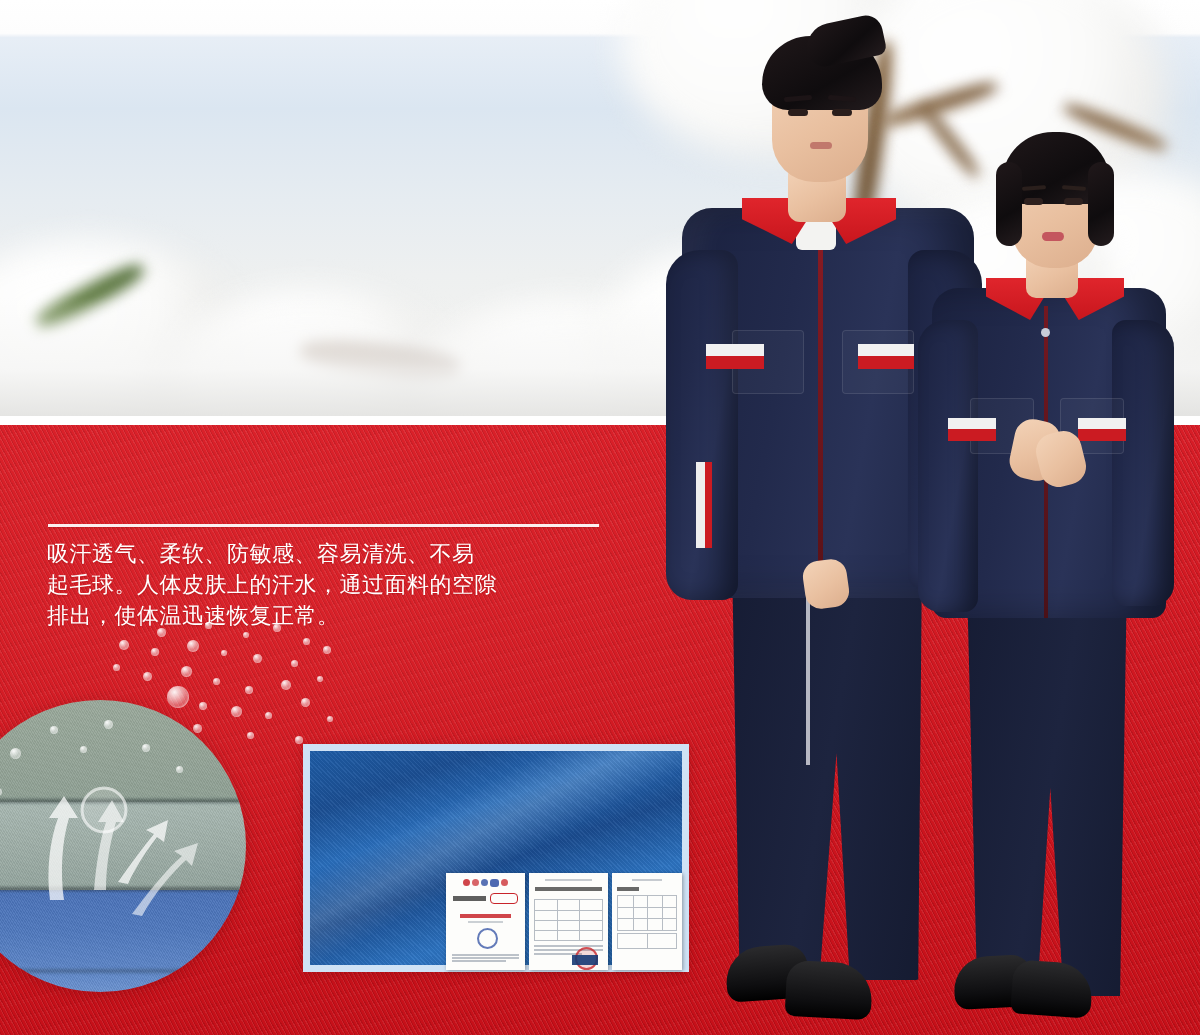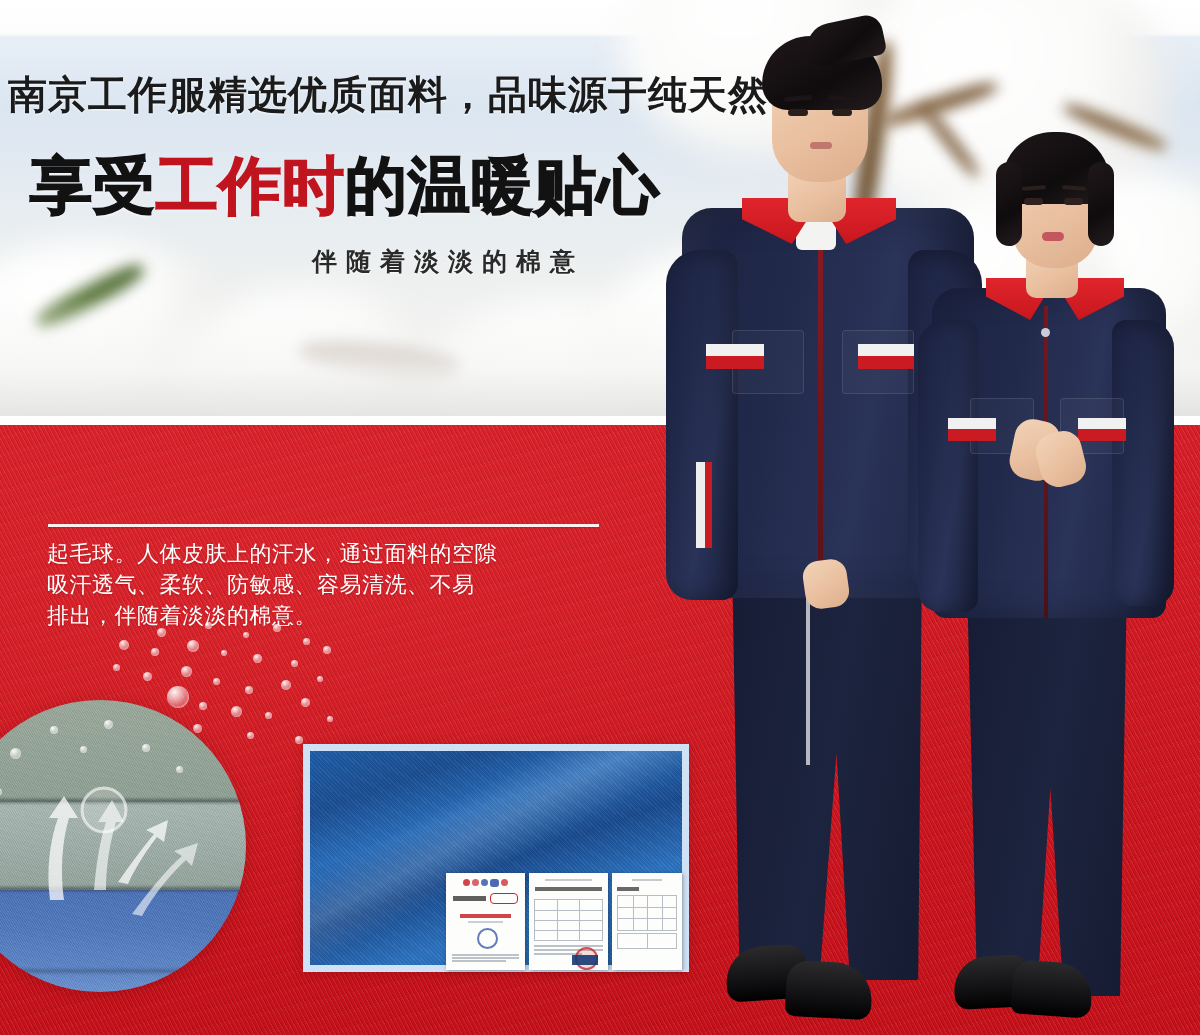--- a/index.html
+++ b/index.html
@@ -138,36 +138,31 @@
     <div class="boll w" style="left:420px;top:300px;width:300px;height:180px;"></div>
     <div class="boll w" style="left:600px;top:250px;width:220px;height:180px;"></div>
     <div class="twig" style="left:862px;top:40px;width:22px;height:200px;background:linear-gradient(180deg,#8a6a46,#6d5336);transform:rotate(8deg);"></div>
     <div class="twig" style="left:880px;top:96px;width:120px;height:16px;background:linear-gradient(90deg,#8a6a46,#7a5c3c);transform:rotate(-18deg);"></div>
     <div class="twig" style="left:1060px;top:120px;width:110px;height:14px;background:linear-gradient(90deg,#7a5c3c,#8a6a46);transform:rotate(22deg);"></div>
     <div class="twig" style="left:905px;top:135px;width:90px;height:12px;background:#7d5f3e;transform:rotate(52deg);"></div>
     <div class="twig" style="left:30px;top:285px;width:120px;height:22px;background:linear-gradient(90deg,#6f8a4e,#55703c);transform:rotate(-28deg);"></div>
     <div class="twig" style="left:300px;top:345px;width:160px;height:30px;background:linear-gradient(90deg,#a08a78,#8b7465);transform:rotate(6deg);opacity:.55;"></div>
     <div class="banner-haze"></div>
 
-    <div class="hl-wrap">
-      <div class="hl-line1">南京工作服精选优质面料，品味源于纯天然</div>
-      <div class="hl-line2"><span>享受</span><span class="accent">工作时</span><span>的温暖贴心</span></div>
-      <div class="hl-line3">伴随着淡淡的棉意</div>
-    </div>
   </div>
 
   <div class="white-gap"></div>
 
   <div class="redsec"></div>
 
   <div class="red-rule"></div>
   <div class="red-body">
+    <div>吸汗透气、柔软、防敏感、容易清洗、不易</div>
     <div>起毛球。人体皮肤上的汗水，通过面料的空隙</div>
-    <div>吸汗透气、柔软、防敏感、容易清洗、不易</div>
-    <div>排出，伴随着淡淡的棉意。</div>
+    <div>排出，使体温迅速恢复正常。</div>
   </div>
 
   <div class="drops">
     <div class="drop" style="left:62px;top:8px;width:9px;height:9px;"></div>
     <div class="drop" style="left:110px;top:2px;width:7px;height:7px;"></div>
     <div class="drop" style="left:148px;top:12px;width:6px;height:6px;"></div>
     <div class="drop" style="left:178px;top:4px;width:8px;height:8px;"></div>
     <div class="drop" style="left:208px;top:18px;width:7px;height:7px;"></div>
     <div class="drop" style="left:24px;top:20px;width:10px;height:10px;"></div>
     <div class="drop" style="left:56px;top:28px;width:8px;height:8px;"></div>

